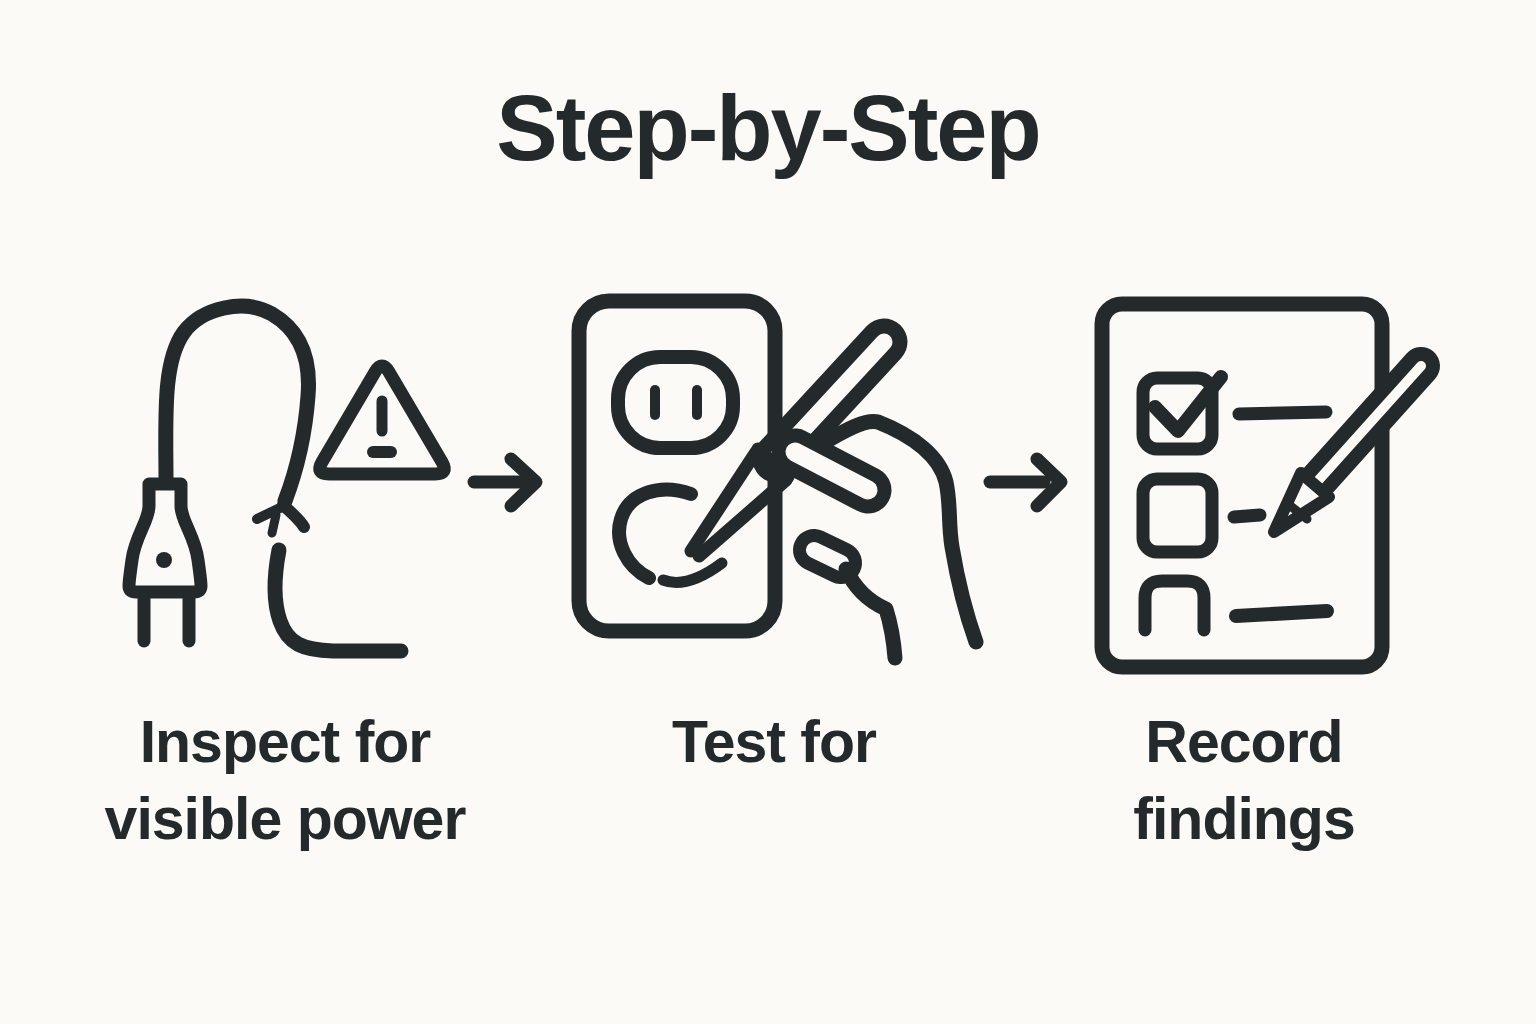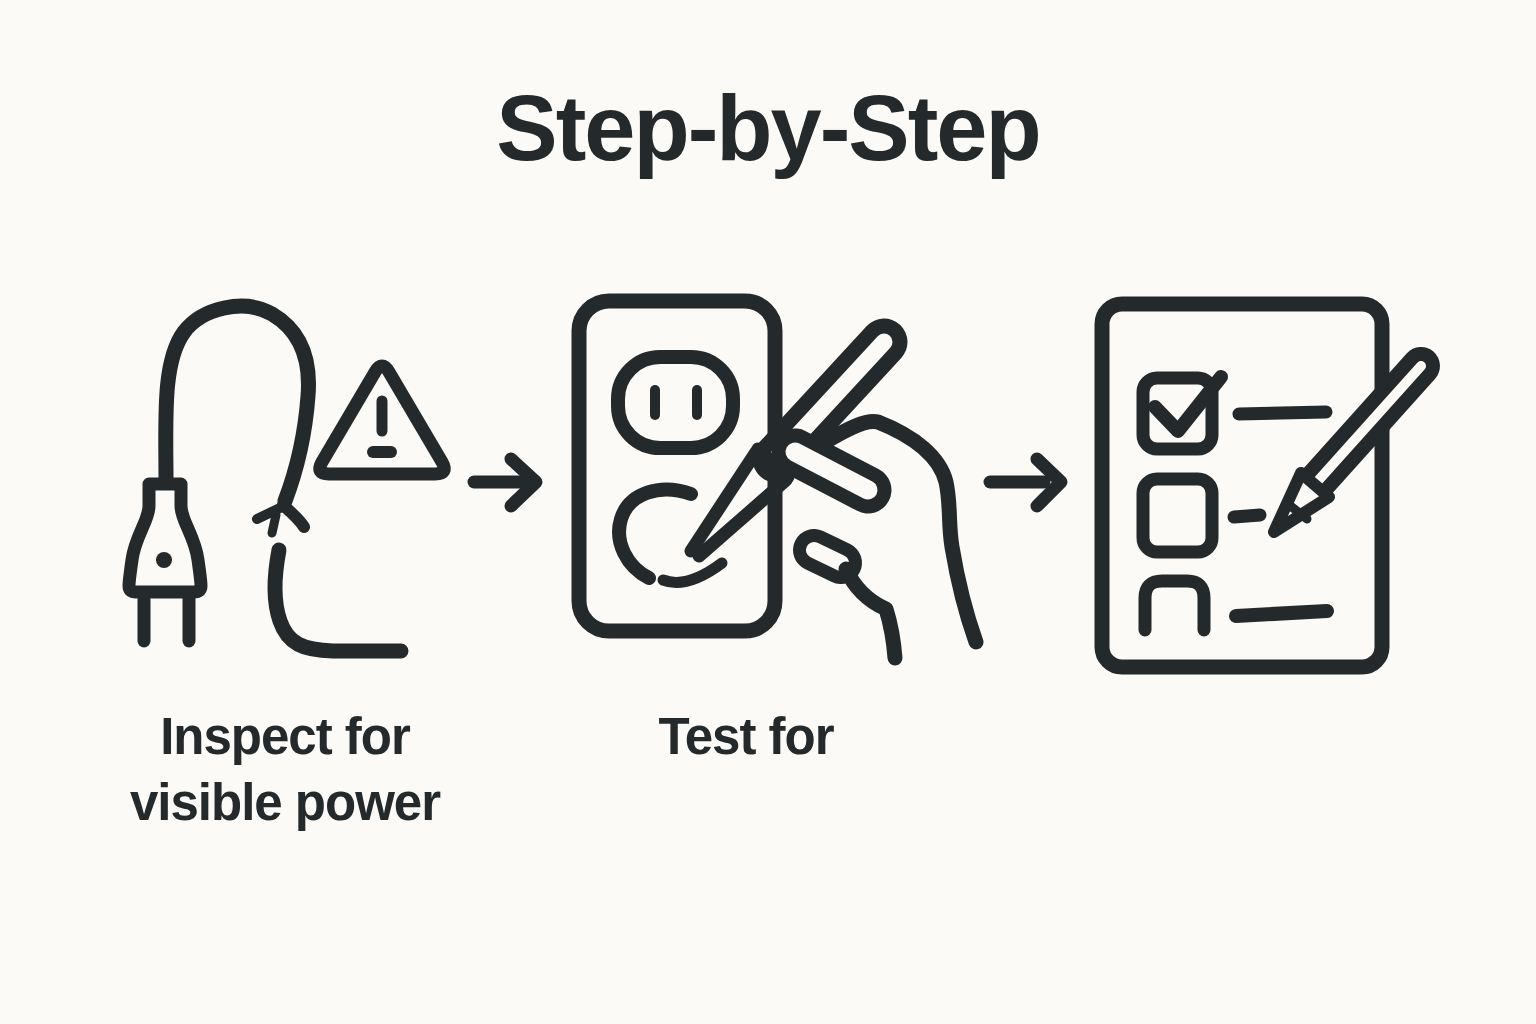--- a/index.html
+++ b/index.html
@@ -17,25 +17,25 @@
   .canvas{position:absolute;left:0;top:0;width:1536px;height:1024px;}
   .title{
     position:absolute;left:0;top:76px;width:1536px;
     text-align:center;
     font-size:92px;font-weight:700;letter-spacing:-2px;
     color:var(--ink);
   }
   .step-label{
     position:absolute;top:704px;width:530px;
     text-align:center;
-    font-size:51px;font-weight:700;letter-spacing:-1px;line-height:1.3;
+    font-size:59px;font-weight:700;letter-spacing:-1px;line-height:1.3;
     color:var(--ink);
   }
   .step-label.s1{left:20px;}
-  .step-label.s2{left:481px;}
+  .step-label.s2{left:509px;}
   .step-label.s3{left:979px;}
   svg{position:absolute;left:0;top:0;}
   .s{fill:none;stroke:var(--ink);stroke-linecap:round;stroke-linejoin:round;}
   .bgs{fill:none;stroke:var(--bg);stroke-linecap:round;stroke-linejoin:round;}
   .f{fill:var(--ink);stroke:none;}
   .nib{fill:var(--bg);stroke:var(--ink);stroke-linecap:round;stroke-linejoin:round;}
 </style>
 </head>
 <body>
 
@@ -122,14 +122,18 @@
     </g>
   </svg>
 
   <div class="step-label s1">
     <div>Inspect for</div>
     <div>visible power</div>
   </div>
   <div class="step-label s2">
     <div>Test for</div>
   </div>
+  <div class="step-label s3">
+    <div>Record</div>
+    <div>findings</div>
+  </div>
 
 </div>
 
 </body></html>

